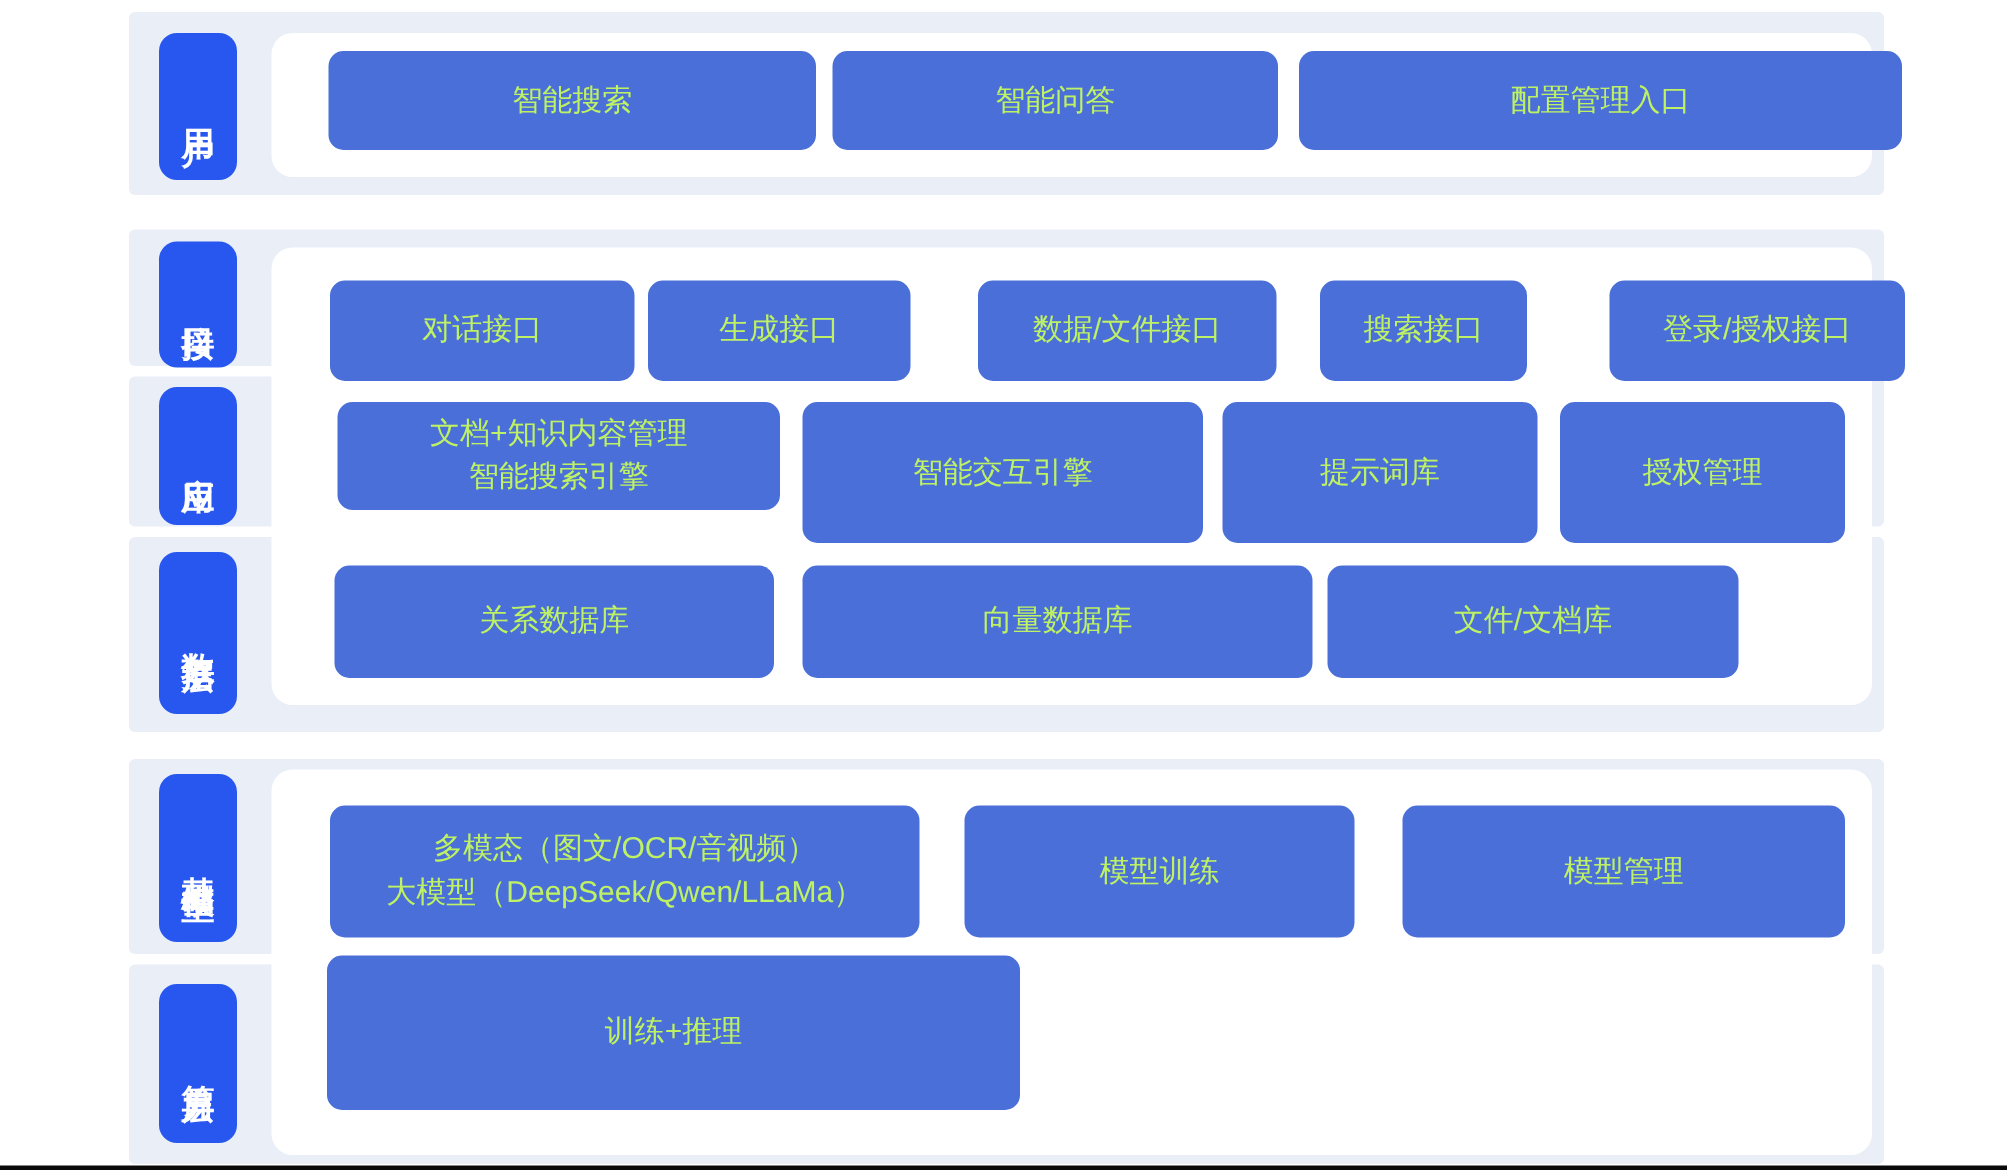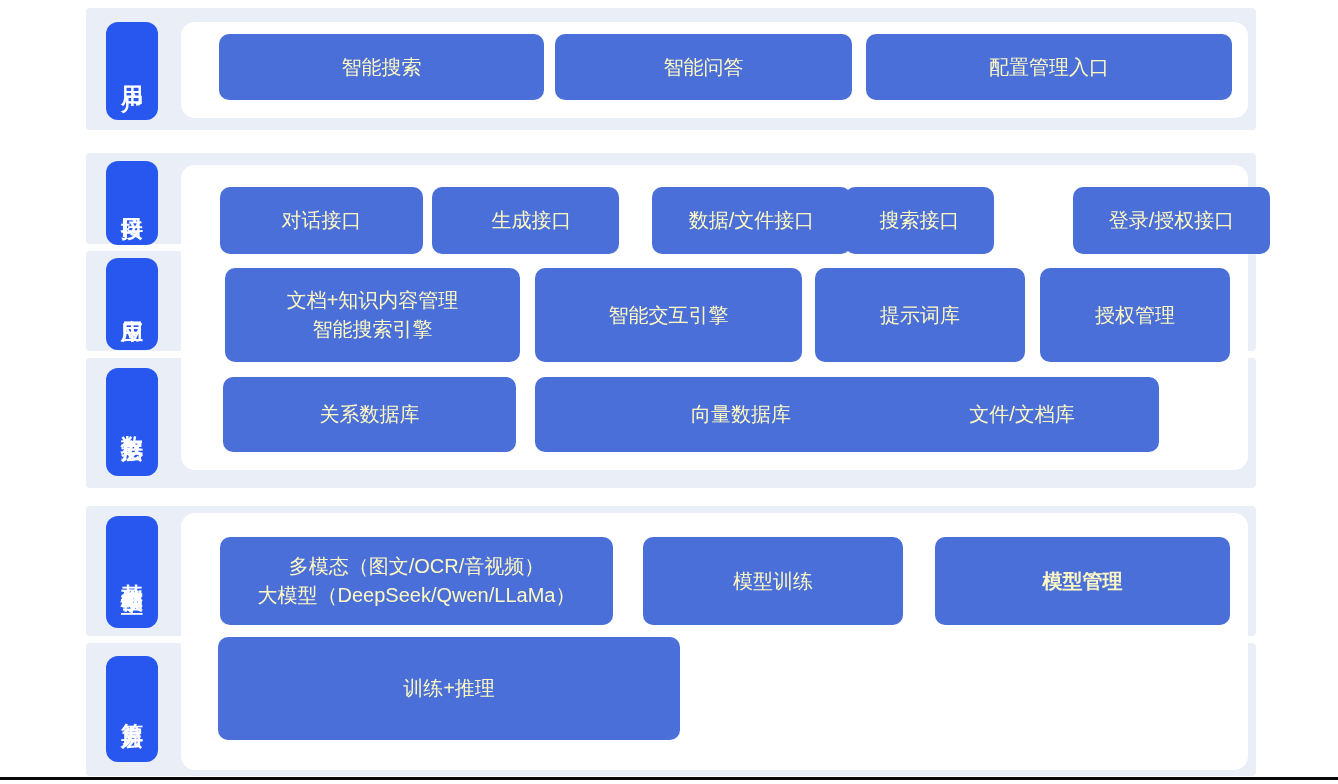--- a/index.html
+++ b/index.html
@@ -17,21 +17,21 @@
     display:flex;align-items:center;justify-content:center;
     writing-mode:vertical-rl;text-orientation:upright;
     font-weight:bold;font-size:22px;letter-spacing:3px;
     z-index:3;
   }
   .card{
     position:absolute;left:181px;width:1067px;
     background:#ffffff;border-radius:14px;z-index:2;
   }
   .dbox{
-    position:absolute;background:#4a6fd8;border-radius:10px;color:#fef9c3;
+    position:absolute;background:#4a6fd8;border-radius:10px;color:#bef264;
     display:flex;align-items:center;justify-content:center;text-align:center;
     font-size:20px;line-height:1.45;white-space:pre-line;
   }
   .bottom-line{
     position:absolute;left:0;top:777px;width:1338px;height:3px;background:#0a0a0a;
   }
 </style>
 </head>
 <body>
 
@@ -45,45 +45,45 @@
 <div class="layer-label" style="top:22px;height:98px;">用户</div>
 <div class="layer-label" style="top:161px;height:84px;">接口</div>
 <div class="layer-label" style="top:258px;height:92px;">应用</div>
 <div class="layer-label" style="top:368px;height:108px;">数据层</div>
 <div class="layer-label" style="top:516px;height:112px;">基础模型</div>
 <div class="layer-label" style="top:656px;height:106px;">算力层</div>
 
 <div class="card" style="top:22px;height:96px;">
   <div class="dbox" style="left:38px;top:12px;width:325px;height:66px;">智能搜索</div>
   <div class="dbox" style="left:374px;top:12px;width:297px;height:66px;">智能问答</div>
-  <div class="dbox" style="left:685px;top:12px;width:366px;height:66px;">配置管理入口</div>
+  <div class="dbox" style="left:685px;top:12px;width:402px;height:66px;">配置管理入口</div>
 </div>
 
 <div class="card" style="top:165px;height:305px;">
 
   <div class="dbox" style="left:39px;top:22px;width:203px;height:67px;">对话接口</div>
-  <div class="dbox" style="left:251px;top:22px;width:175px;height:67px;padding-left:12px;">生成接口</div>
+  <div class="dbox" style="left:251px;top:22px;width:175px;height:67px;">生成接口</div>
   <div class="dbox" style="left:471px;top:22px;width:199px;height:67px;">数据/文件接口</div>
-  <div class="dbox" style="left:664px;top:22px;width:149px;height:67px;">搜索接口</div>
+  <div class="dbox" style="left:699px;top:22px;width:138px;height:67px;">搜索接口</div>
   <div class="dbox" style="left:852px;top:22px;width:197px;height:67px;margin-left:40px;">登录/授权接口</div>
 
-  <div class="dbox" style="left:44px;top:103px;width:295px;height:94px;">文档+知识内容管理
+  <div class="dbox" style="left:44px;top:103px;width:295px;height:72px;">文档+知识内容管理
 智能搜索引擎</div>
   <div class="dbox" style="left:634px;top:103px;width:210px;height:94px;">提示词库</div>
   <div class="dbox" style="left:354px;top:103px;width:267px;height:94px;">智能交互引擎</div>
   <div class="dbox" style="left:859px;top:103px;width:190px;height:94px;text-align:center;">授权管理</div>
 
   <div class="dbox" style="left:42px;top:212px;width:293px;height:75px;">关系数据库</div>
-  <div class="dbox" style="left:354px;top:212px;width:340px;height:75px;padding-left:36px;">向量数据库</div>
+  <div class="dbox" style="left:354px;top:212px;width:340px;height:75px;">向量数据库</div>
   <div class="dbox" style="left:704px;top:212px;width:274px;height:75px;">文件/文档库</div>
 </div>
 
 <div class="card" style="top:513px;height:257px;">
 
   <div class="dbox" style="left:39px;top:24px;width:393px;height:88px;">多模态（图文/OCR/音视频）
 大模型（DeepSeek/Qwen/LLaMa）</div>
   <div class="dbox" style="left:462px;top:24px;width:260px;height:88px;">模型训练</div>
-  <div class="dbox" style="left:754px;top:24px;width:295px;height:88px;font-weight:bold;">模型管理</div>
+  <div class="dbox" style="left:754px;top:24px;width:295px;height:88px;">模型管理</div>
 
   <div class="dbox" style="left:37px;top:124px;width:462px;height:103px;">训练+推理</div>
 </div>
 
 <div class="bottom-line"></div>
 
 </body></html>

